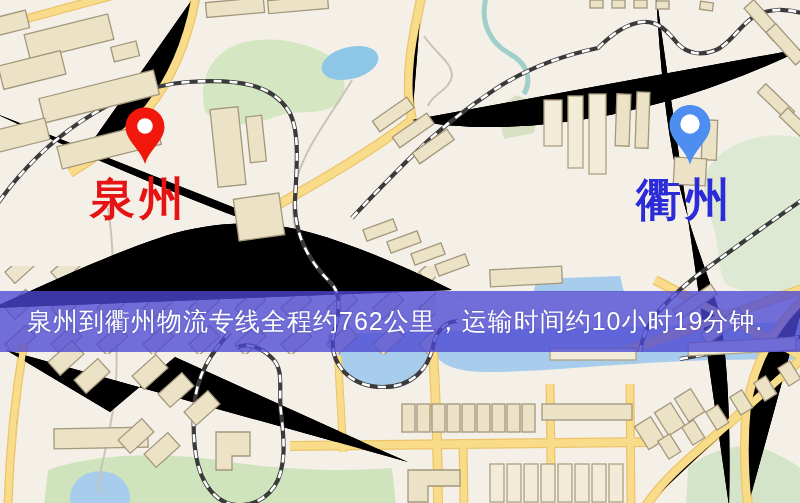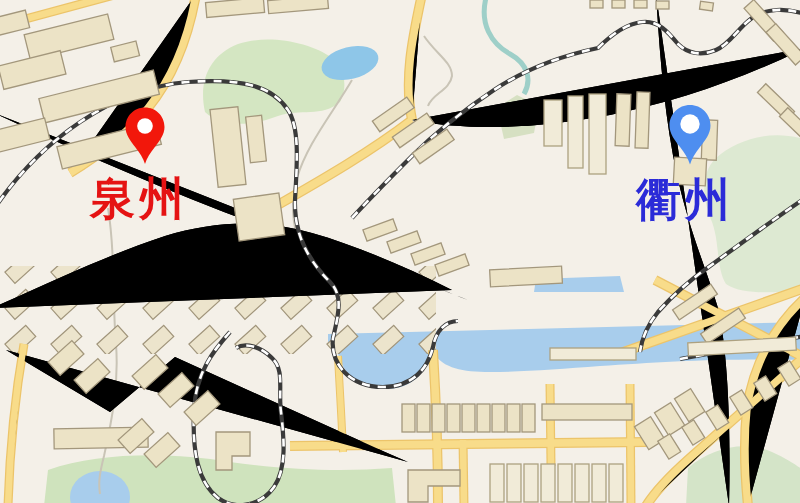--- a/index.html
+++ b/index.html
@@ -248,14 +248,17 @@
   </svg>
 
   <svg class="pin" style="left:667px;top:104px;" width="46" height="62" viewBox="0 0 42 59">
     <path d="M21 1C10 1 1.5 9.6 1.5 20.5C1.5 28.2 6.3 34.3 11.5 41C15.6 46.3 19.3 51.8 21 57.5C22.7 51.8 26.4 46.3 30.5 41C35.7 34.3 40.5 28.2 40.5 20.5C40.5 9.6 32 1 21 1Z" fill="#4e8ef0"></path>
     <circle cx="21" cy="19" r="9.2" fill="#ffffff"></circle>
   </svg>
 
   <div class="city-label" style="left: 636px; top: 177px; color: rgb(43, 43, 216);">衢州</div>
   <div class="city-label" style="left: 90px; top: 176px; color: rgb(229, 19, 19);">泉州</div>
 
+  <div class="banner" style="background-color: rgba(76, 72, 213, 0.78);">
+    <span class="banner-text" style="color: rgb(255, 255, 255);">泉州到衢州物流专线全程约762公里，运输时间约10小时19分钟.</span>
+  </div>
 
 </div>
 
 </body></html>

